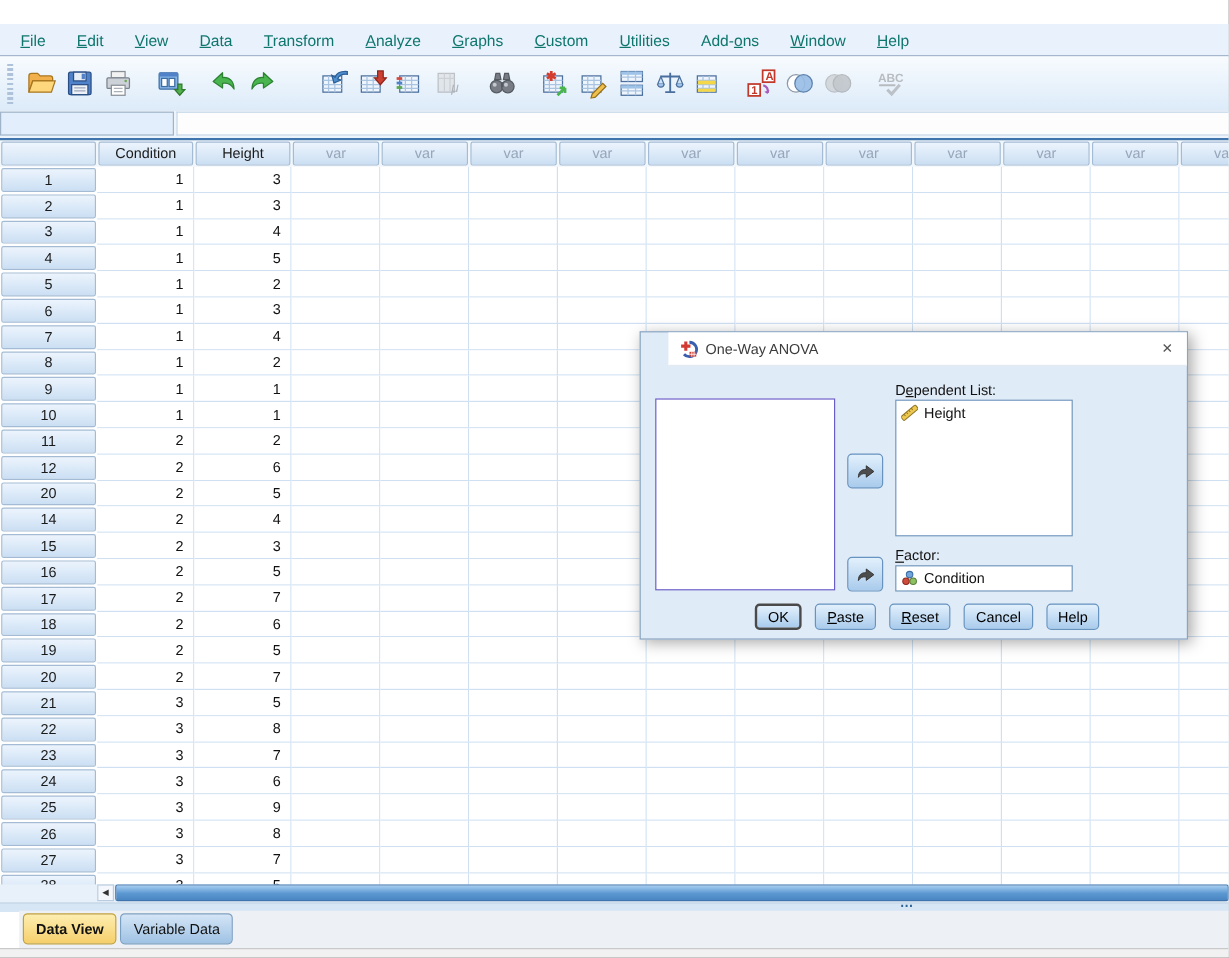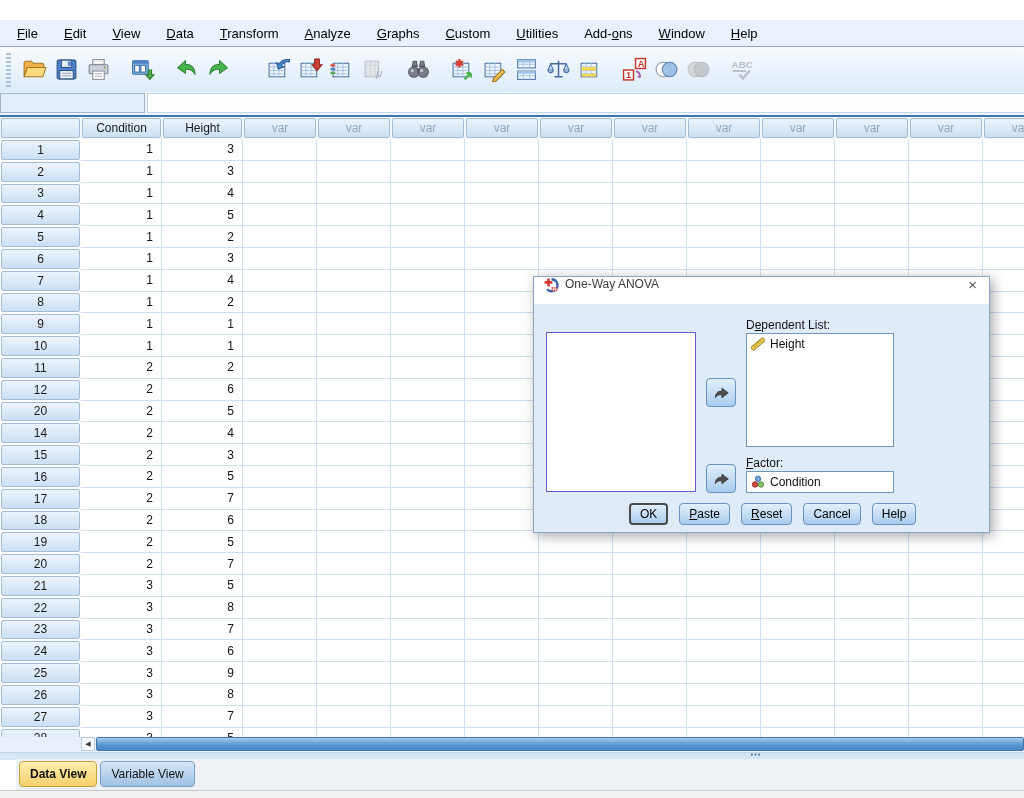--- a/index.html
+++ b/index.html
@@ -8,21 +8,21 @@
   u{text-decoration:underline;}
 
   
   .titlebar{position:absolute;top:0;left:0;right:0;height:20px;background:#dcebf9;
             display:flex;align-items:center;gap:5px;padding-left:4px;font-size:12px;color:#6e6e6e;}
   .appico{width:14px;height:14px;display:block;}
 
   
   .menubar{position:absolute;top:20px;left:0;right:0;height:26px;background:#e9f2fc;
            border-bottom:1px solid #93a8c0;display:flex;align-items:center;padding-left:4px;
-           font-size:13px;color:#000000;}
+           font-size:13px;color:#0f766e;}
   .menu-item{padding:4px 13px;cursor:default;}
 
   
   .toolbar{position:absolute;top:47px;left:0;right:0;height:45px;
            background:linear-gradient(#f8fbfe,#dcebf9);border-bottom:1px solid #b9cfe4;
            display:flex;align-items:center;padding-left:4px;}
   .tb-handle{width:5px;height:34px;margin:0 7px 0 2px;
              background:repeating-linear-gradient(to bottom,#aec3d9 0 2px,transparent 2px 4px);}
   .tool{width:32px;height:32px;display:flex;align-items:center;justify-content:center;flex:none;}
   .tool svg{width:25px;height:25px;display:block;}
@@ -66,21 +66,21 @@
            display:flex;align-items:flex-start;gap:3px;padding:2px 0 0 3px;}
   .tab{height:24px;padding:0 10px;display:flex;align-items:center;font-size:12px;color:#111;
        border:1px solid #7b9fc0;border-radius:4px;background:linear-gradient(#d4e5f6,#9fc2e4);cursor:default;}
   .tab.active{background:linear-gradient(#fdeeb0,#f6cf6b);border-color:#c2a23e;font-weight:bold;}
   .statusbar{position:absolute;top:790px;left:0;right:0;height:8px;background:#f1f1f1;border-top:1px solid #c9c9c9;}
 
   
   .dialog{position:absolute;left:533px;top:276px;width:457px;height:257px;z-index:10;
           background:#e0ebf8;border:1px solid #8aa5c0;box-shadow:3px 3px 12px rgba(0,0,0,.35);box-sizing:border-box;}
   .dlg-title{height:27px;background:#fff;border-bottom:1px solid #e5eaf1;
-             display:flex;align-items:flex-start;gap:6px;padding:0 9px;font-size:12px;color:#3c3c3c;}
+             display:flex;align-items:center;gap:6px;padding:0 9px;font-size:12px;color:#3c3c3c;margin-left:23px;}
   .dlg-title .appico{width:16px;height:16px;}
   .dlg-close{margin-left:auto;font-size:15px;color:#555;padding:0 3px;line-height:1;}
   .dlg-body{position:relative;height:228px;}
   .src-list{position:absolute;left:12px;top:27px;width:150px;height:160px;background:#fff;border:1px solid #6a5cc8;box-sizing:border-box;}
   .mv-btn{position:absolute;left:172px;width:30px;height:29px;padding:0;
           background:linear-gradient(#e2f0fc,#a9cbec);border:1px solid #6693bf;border-radius:4px;
           display:flex;align-items:center;justify-content:center;}
   .mv1{top:73px;} .mv2{top:159px;}
   .mv-btn svg{width:19px;height:19px;display:block;}
   .dlg-label{position:absolute;left:212px;font-size:12px;color:#111;}
@@ -794,21 +794,21 @@
     <div class="hs-left">◀</div>
     <div class="hs-thumb"></div>
   </div>
 
   <div class="splitter">
     <span class="dots">⋯</span>
   </div>
 
   <div class="tabsbar" id="tabsbar">
       <div class="tab active">Data View</div>
-      <div class="tab">Variable View</div>
+      <div class="tab">Variable Data</div>
     </div>
 
   <div class="statusbar"></div>
 
   <div class="dialog">
     <div class="dlg-title">
       <span class="appico"><svg viewBox="0 0 16 16" style="width:100%;height:100%">
             <path d="M8.5 2.2a6 6 0 11-4.5 10" fill="none" stroke="#3a5fae" stroke-width="2.4"></path>
             <path d="M4.2 1.5h2.6v2.6h2.6v2.6H6.8v2.6H4.2V6.7H1.6V4.1h2.6z" fill="#d23b33"></path>
             <rect x="8.6" y="10.2" width="5.6" height="4" fill="#d23b33"></rect>

